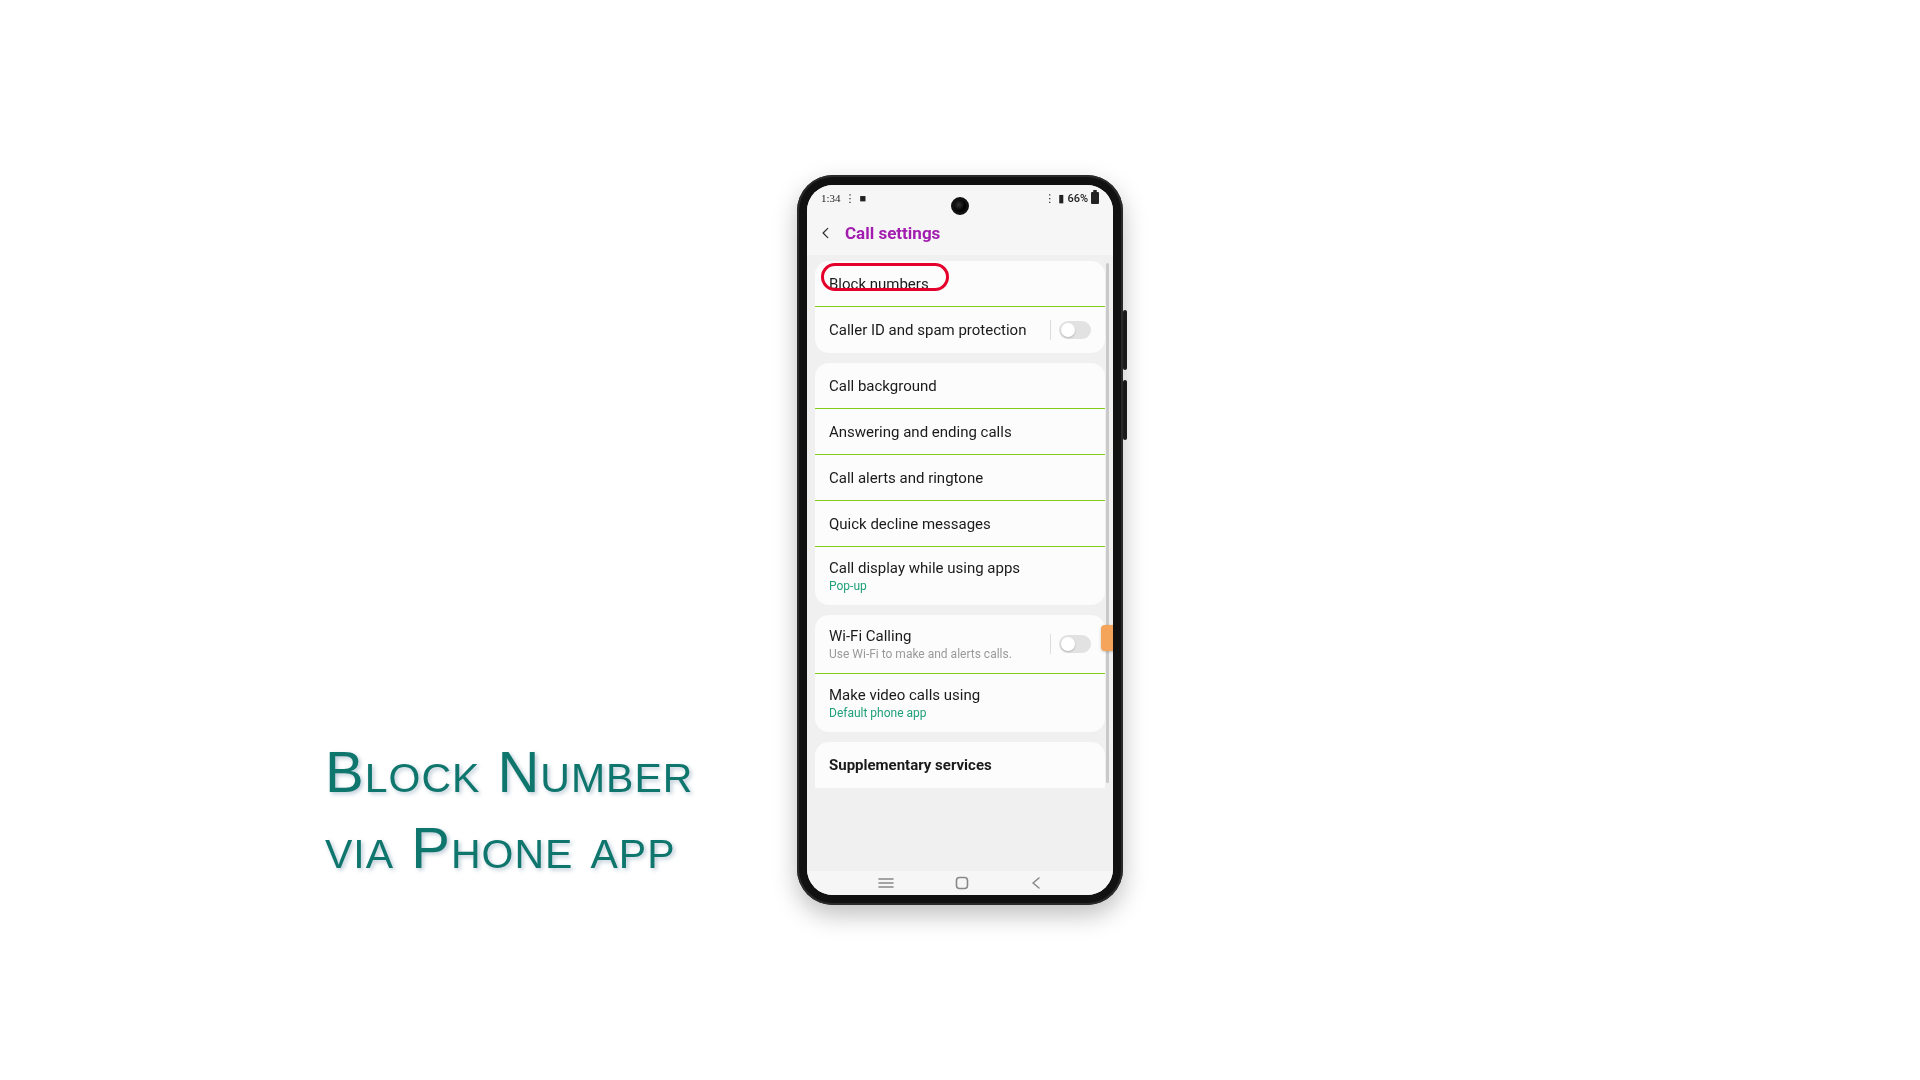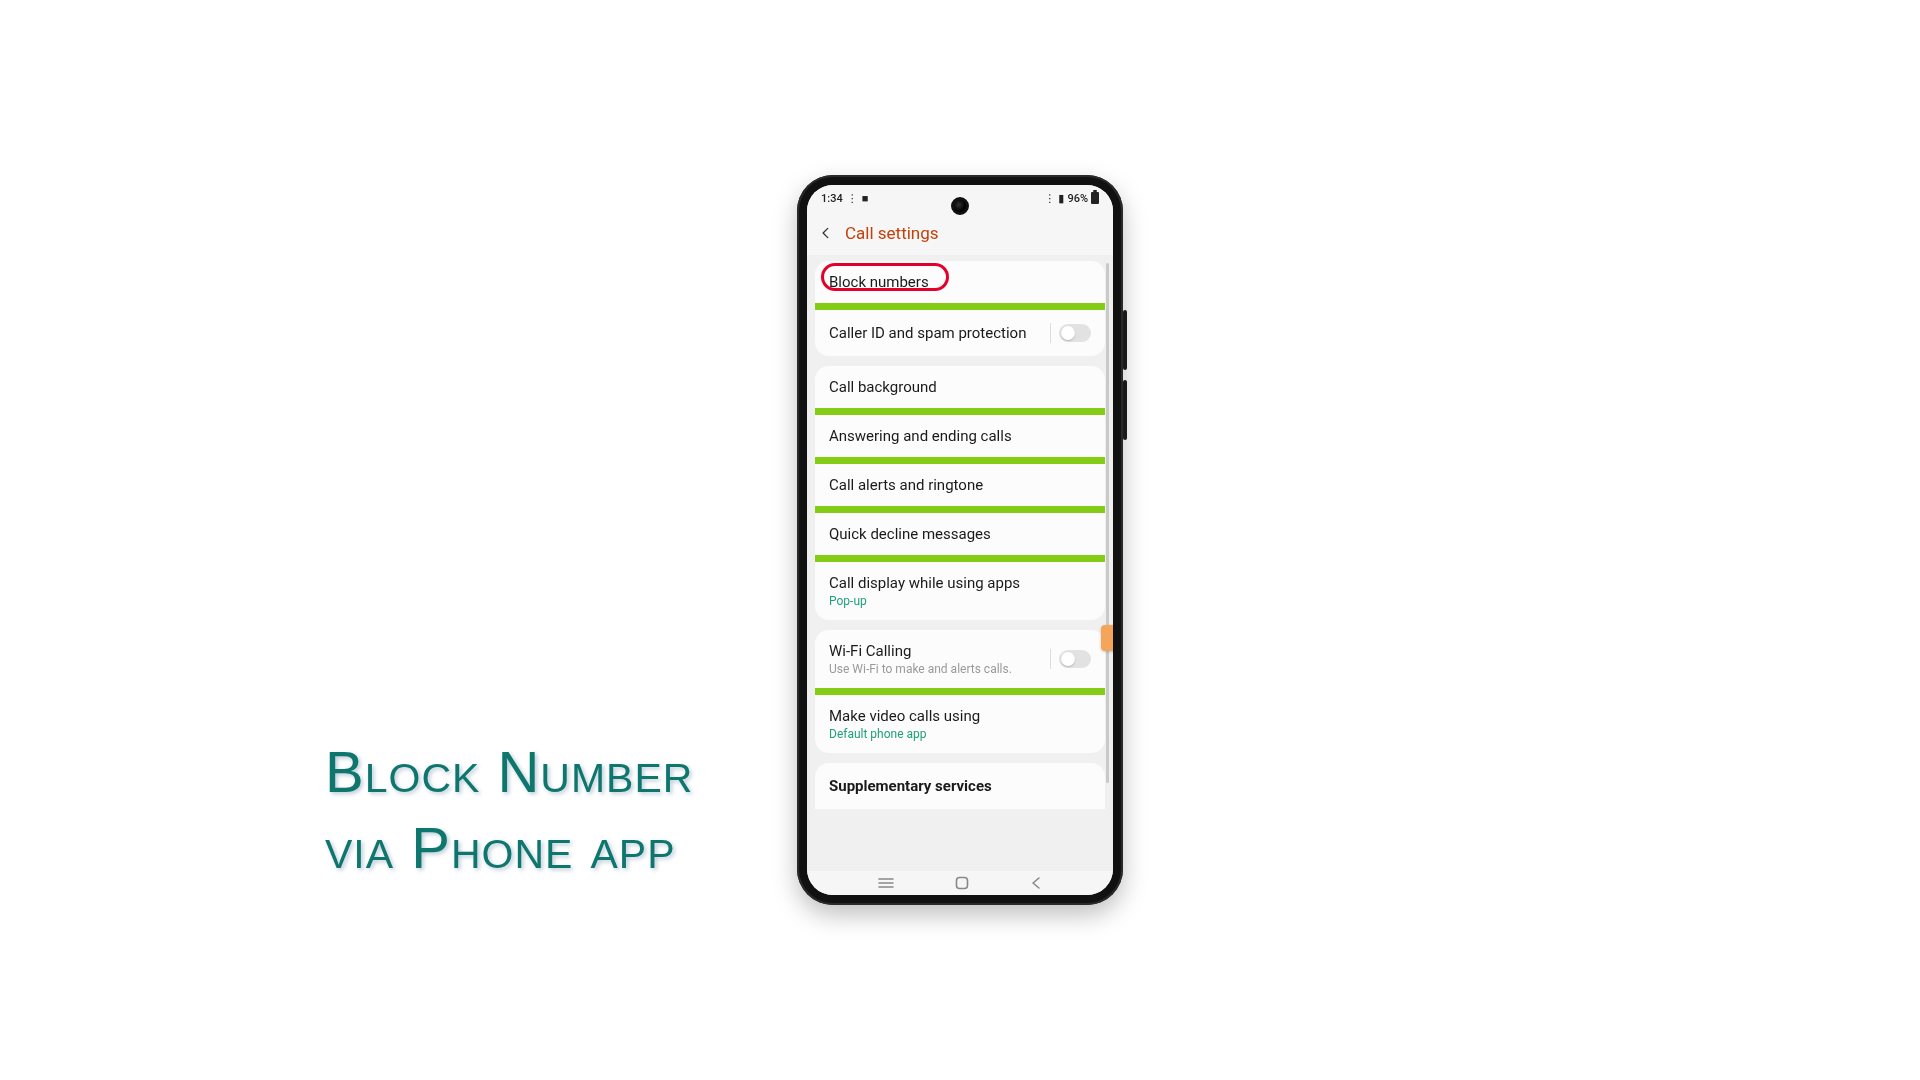--- a/index.html
+++ b/index.html
@@ -86,21 +86,21 @@
     height: 26px;
     background: #f6f6f6;
     display: flex;
     align-items: center;
     justify-content: space-between;
     padding: 0 14px;
     font-size: 11px;
     color: #222;
     font-weight: 500;
   }
-  .status-left { display: flex; align-items: center; gap: 4px; }
+  .status-left { display: flex; align-items: center; gap: 4px; font-family: Liberation Serif, serif; }
   .status-right { display: flex; align-items: center; gap: 3px; }
   .status-right span { font-size: 11px; }
   .battery-icon {
     width: 8px; height: 12px;
     background: #222;
     border-radius: 1px;
     position: relative;
   }
   .battery-icon::before {
     content:'';
@@ -110,21 +110,21 @@
   .app-header {
     height: 44px;
     background: #f6f6f6;
     display: flex;
     align-items: center;
     padding: 0 10px;
     gap: 10px;
   }
   .back-arrow { width: 18px; height: 18px; display:flex; align-items:center; justify-content:center; }
   .back-arrow svg { width: 14px; height: 14px; }
-  .header-title { font-size: 17px; color: #c2410c; font-weight: 400; }
+  .header-title { font-size: 17px; color: #a21caf; font-weight: 700; }
   
   .content {
     position: absolute;
     top: 70px;
     left: 0;
     right: 0;
     bottom: 24px;
     overflow: hidden;
     background: #f0f0f0;
   }
@@ -140,21 +140,21 @@
   }
   .group {
     background: #fcfcfc;
     border-radius: 14px;
     margin: 6px 8px 10px 8px;
     overflow: hidden;
   }
   .group.last { margin-bottom: 0; border-bottom-left-radius: 0; border-bottom-right-radius:0;font-weight:bold;}
   .row {
     padding: 12px 14px;
-    border-bottom: 7px solid #84cc16;
+    border-bottom: 1px solid #84cc16;
     display: flex;
     align-items: center;
     justify-content: space-between;
     min-height: 46px;
   }
   .row:last-child { border-bottom: none; }
   .row .labels { display: flex; flex-direction: column; gap: 2px; }
   .row .title { font-size: 15px; color: #1a1a1a; }
   .row .sub { font-size: 12px; color: #9a9a9a; }
   .row .sub.accent { color: #1fa07a; }
@@ -230,21 +230,21 @@
 
       <div class="statusbar">
         <div class="status-left">
           <span>1:34</span>
           <span>⋮</span>
           <span>■</span>
         </div>
         <div class="status-right">
           <span>⋮</span>
           <span>▮</span>
-          <span>96%</span>
+          <span>66%</span>
           <span class="battery-icon"></span>
         </div>
       </div>
 
       <div class="app-header">
         <div class="back-arrow">
           <svg viewBox="0 0 24 24">
               <path d="M15 4 L7 12 L15 20" stroke="#333" stroke-width="2.2" fill="none" stroke-linecap="round" stroke-linejoin="round"></path>
             </svg>
         </div>

